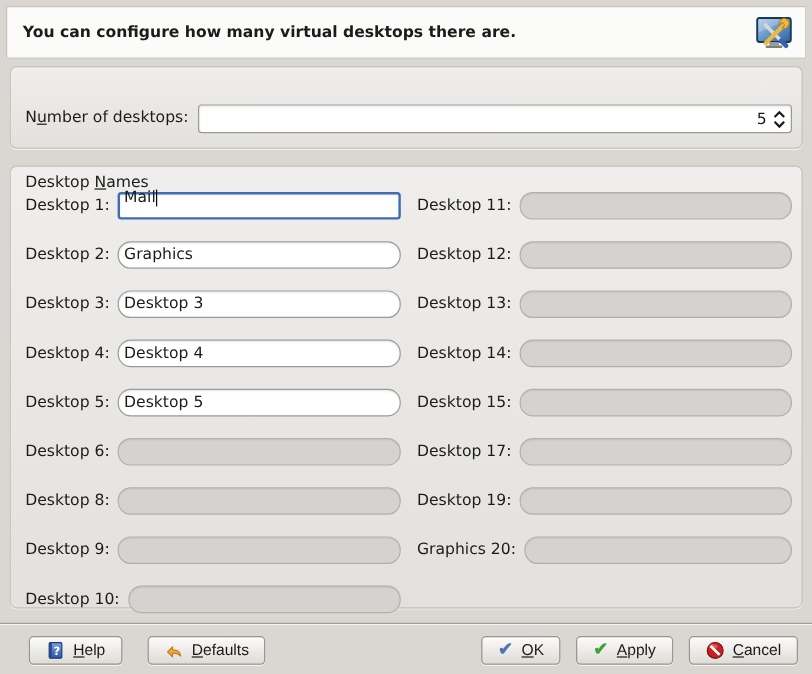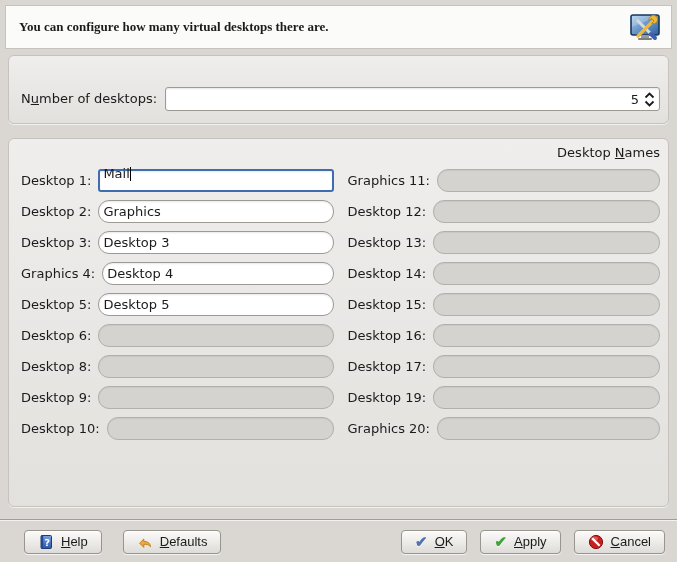--- a/index.html
+++ b/index.html
@@ -7,21 +7,21 @@
     width:677px;height:562px;overflow:hidden;
     font-family:"DejaVu Sans","Liberation Sans",sans-serif;
     font-size:13px;color:#1b1b1b;background:#dad7d3;
   }
   .window{width:677px;height:562px;display:flex;flex-direction:column;background:#dad7d3;}
 
   
   .header{
     margin:5px 5px 0 5px;height:44px;background:#fbfbfa;
     border:1px solid #c6c3bf;display:flex;align-items:center;
-    padding:0 10px 0 13px;box-sizing:border-box;font-family:Liberation Serif, serif;
+    padding:0 10px 0 13px;box-sizing:border-box;
   }
   .header-text{font-weight:bold;flex:1;}
   .header-icon{width:32px;height:32px;flex:0 0 auto;}
 
   
   .frame{
     margin:0 8px;background:linear-gradient(#efeeec,#e3e1de);
     border:1px solid #c6c3bf;border-radius:6px;
     box-shadow:0 1px 0 rgba(255,255,255,.65);
     box-sizing:border-box;
@@ -35,23 +35,23 @@
     flex:1;height:24px;box-sizing:border-box;background:#fff;
     border:1px solid #9d9a95;border-radius:3px;
     display:flex;align-items:center;padding:0 4px 0 6px;
     box-shadow:inset 0 1px 2px rgba(0,0,0,.10);
   }
   .spin-value{flex:1;text-align:right;margin-right:5px;}
   .spin-arrows{display:flex;flex-direction:column;justify-content:center;gap:1px;}
   .spin-btn{display:block;line-height:0;cursor:default;}
 
   .frame-names{margin-top:14px;height:369px;padding:6px 8px 0 12px;}
-  .names-title{text-align:right;margin-bottom:9px;}
+  .names-title{text-align:left;}
   .names-grid{display:flex;gap:14px;}
-  .col{flex:1;display:flex;flex-direction:column;gap:8px;}
+  .col{flex:1;display:flex;flex-direction:column;gap:18px;}
   .name-row{display:flex;align-items:center;}
   .lbl{white-space:nowrap;margin-right:7px;}
   .field{
     flex:1;height:23px;box-sizing:border-box;background:#fff;
     border:1px solid #9d9a95;border-radius:11px;
     display:flex;align-items:center;padding:0 4px;
     box-shadow:inset 0 1px 2px rgba(0,0,0,.09);
   }
   .field.focused{border:2px solid #3f6db0;border-radius:3px;padding:9px 3px;align-items:flex-end;}
   .field.disabled{
@@ -146,21 +146,21 @@
         <span class="val">Graphics</span>
       </div>
     </div>
           <div class="name-row">
       <span class="lbl">Desktop 3:</span>
       <div class="field">
         <span class="val">Desktop 3</span>
       </div>
     </div>
           <div class="name-row">
-      <span class="lbl">Graphics 4:</span>
+      <span class="lbl">Desktop 4:</span>
       <div class="field">
         <span class="val">Desktop 4</span>
       </div>
     </div>
           <div class="name-row">
       <span class="lbl">Desktop 5:</span>
       <div class="field">
         <span class="val">Desktop 5</span>
       </div>
     </div>
@@ -184,21 +184,21 @@
     </div>
           <div class="name-row">
       <span class="lbl">Desktop 10:</span>
       <div class="field disabled">
         <span class="val"></span>
       </div>
     </div>
         </div>
       <div class="col">
           <div class="name-row">
-      <span class="lbl">Graphics 11:</span>
+      <span class="lbl">Desktop 11:</span>
       <div class="field disabled">
         <span class="val"></span>
       </div>
     </div>
           <div class="name-row">
       <span class="lbl">Desktop 12:</span>
       <div class="field disabled">
         <span class="val"></span>
       </div>
     </div>
@@ -209,26 +209,20 @@
       </div>
     </div>
           <div class="name-row">
       <span class="lbl">Desktop 14:</span>
       <div class="field disabled">
         <span class="val"></span>
       </div>
     </div>
           <div class="name-row">
       <span class="lbl">Desktop 15:</span>
-      <div class="field disabled">
-        <span class="val"></span>
-      </div>
-    </div>
-          <div class="name-row">
-      <span class="lbl">Desktop 16:</span>
       <div class="field disabled">
         <span class="val"></span>
       </div>
     </div>
           <div class="name-row">
       <span class="lbl">Desktop 17:</span>
       <div class="field disabled">
         <span class="val"></span>
       </div>
     </div>

